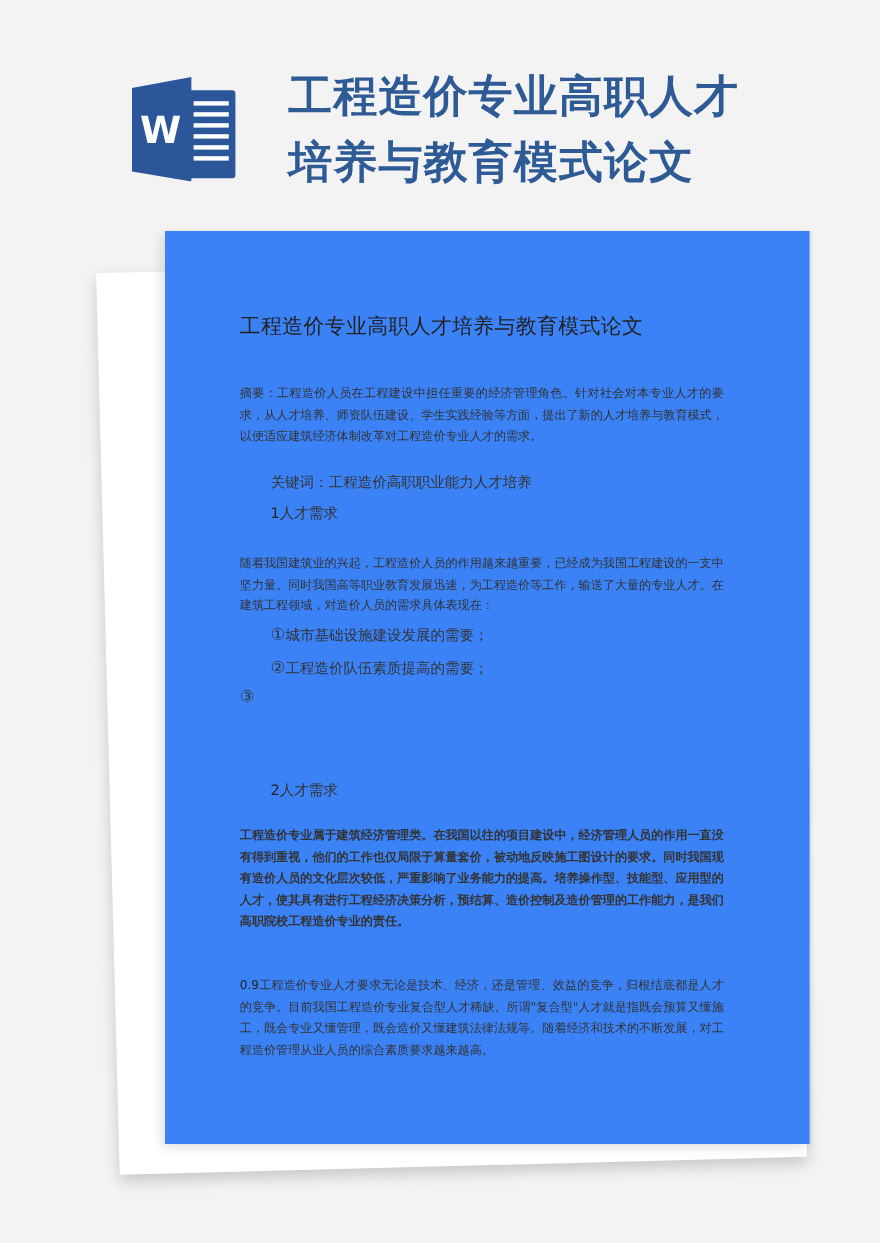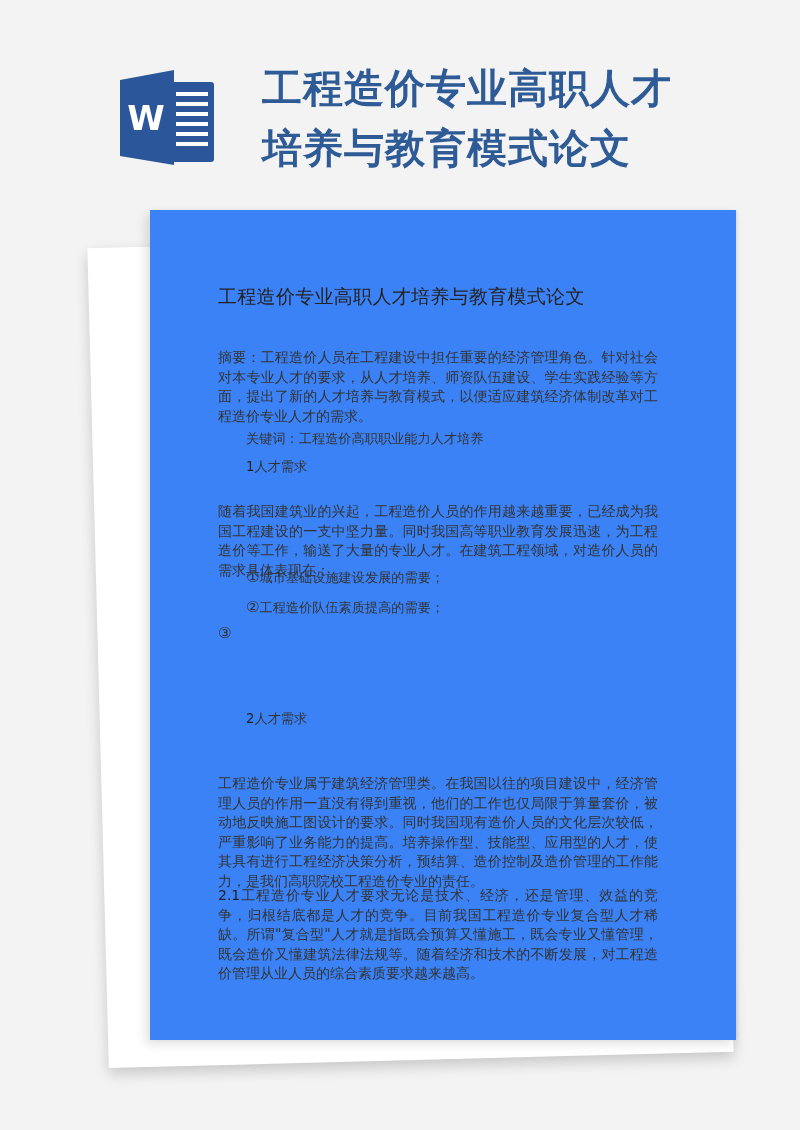--- a/index.html
+++ b/index.html
@@ -30,21 +30,21 @@
     box-shadow: -4px 4px 10px rgba(0,0,0,0.12), 2px 0 2px rgba(0,0,0,0.06);
     margin-left: 28px;
   }
   .doc-title {
     position: absolute; left: 68px; top: 74px; width: 500px;
     font-family: "DejaVu Sans", "Liberation Sans", sans-serif;
     font-size: 19px; color: #222; white-space: nowrap; letter-spacing: 0.3px;
   }
   .para {
     position: absolute; left: 68px; width: 440px;
-    font-size: 14px; line-height: 19.5px; color: #333;
+    font-size: 11px; line-height: 19.5px; color: #333;
     text-align: justify;
   }
   .indent-line {
     position: absolute; left: 96px; font-size: 13.2px; color: #333; white-space: nowrap;
   }
   .heading-num { font-family: "DejaVu Sans", "Liberation Sans", sans-serif; color: #222; }
   .circle-num { font-family: "DejaVu Sans", sans-serif; font-size: 15px; }
 </style>
 </head>
 <body>
@@ -93,18 +93,18 @@
     <span class="circle-num">②</span><span>工程造价队伍素质提高的需要；</span>
   </div>
   <div class="indent-line" style="top:414px; left:68px;">
     <span class="circle-num">③</span>
   </div>
 
   <div class="indent-line" style="top:500px;">
     <span class="heading-num">2</span><span>人才需求</span>
   </div>
 
-  <div class="para" style="top:564px;">工程造价专业属于建筑经济管理类。在我国以往的项目建设中，经济管理人员的作用一直没有得到重视，他们的工作也仅局限于算量套价，被动地反映施工图设计的要求。同时我国现有造价人员的文化层次较低，严重影响了业务能力的提高。培养操作型、技能型、应用型的人才，使其具有进行工程经济决策分析，预结算、造价控制及造价管理的工作能力，是我们高职院校工程造价专业的责任。</div>
+  <div class="para" style="top:540px;font-weight:bold;">工程造价专业属于建筑经济管理类。在我国以往的项目建设中，经济管理人员的作用一直没有得到重视，他们的工作也仅局限于算量套价，被动地反映施工图设计的要求。同时我国现有造价人员的文化层次较低，严重影响了业务能力的提高。培养操作型、技能型、应用型的人才，使其具有进行工程经济决策分析，预结算、造价控制及造价管理的工作能力，是我们高职院校工程造价专业的责任。</div>
 
   <div class="para" style="top:676px;">
-    <span class="heading-num">2.1</span><span>工程造价专业人才要求无论是技术、经济，还是管理、效益的竞争，归根结底都是人才的竞争。目前我国工程造价专业复合型人才稀缺。所谓"复合型"人才就是指既会预算又懂施工，既会专业又懂管理，既会造价又懂建筑法律法规等。随着经济和技术的不断发展，对工程造价管理从业人员的综合素质要求越来越高。</span>
+    <span class="heading-num">0.9</span><span>工程造价专业人才要求无论是技术、经济，还是管理、效益的竞争，归根结底都是人才的竞争。目前我国工程造价专业复合型人才稀缺。所谓"复合型"人才就是指既会预算又懂施工，既会专业又懂管理，既会造价又懂建筑法律法规等。随着经济和技术的不断发展，对工程造价管理从业人员的综合素质要求越来越高。</span>
   </div>
 </div>
 
 </body></html>

